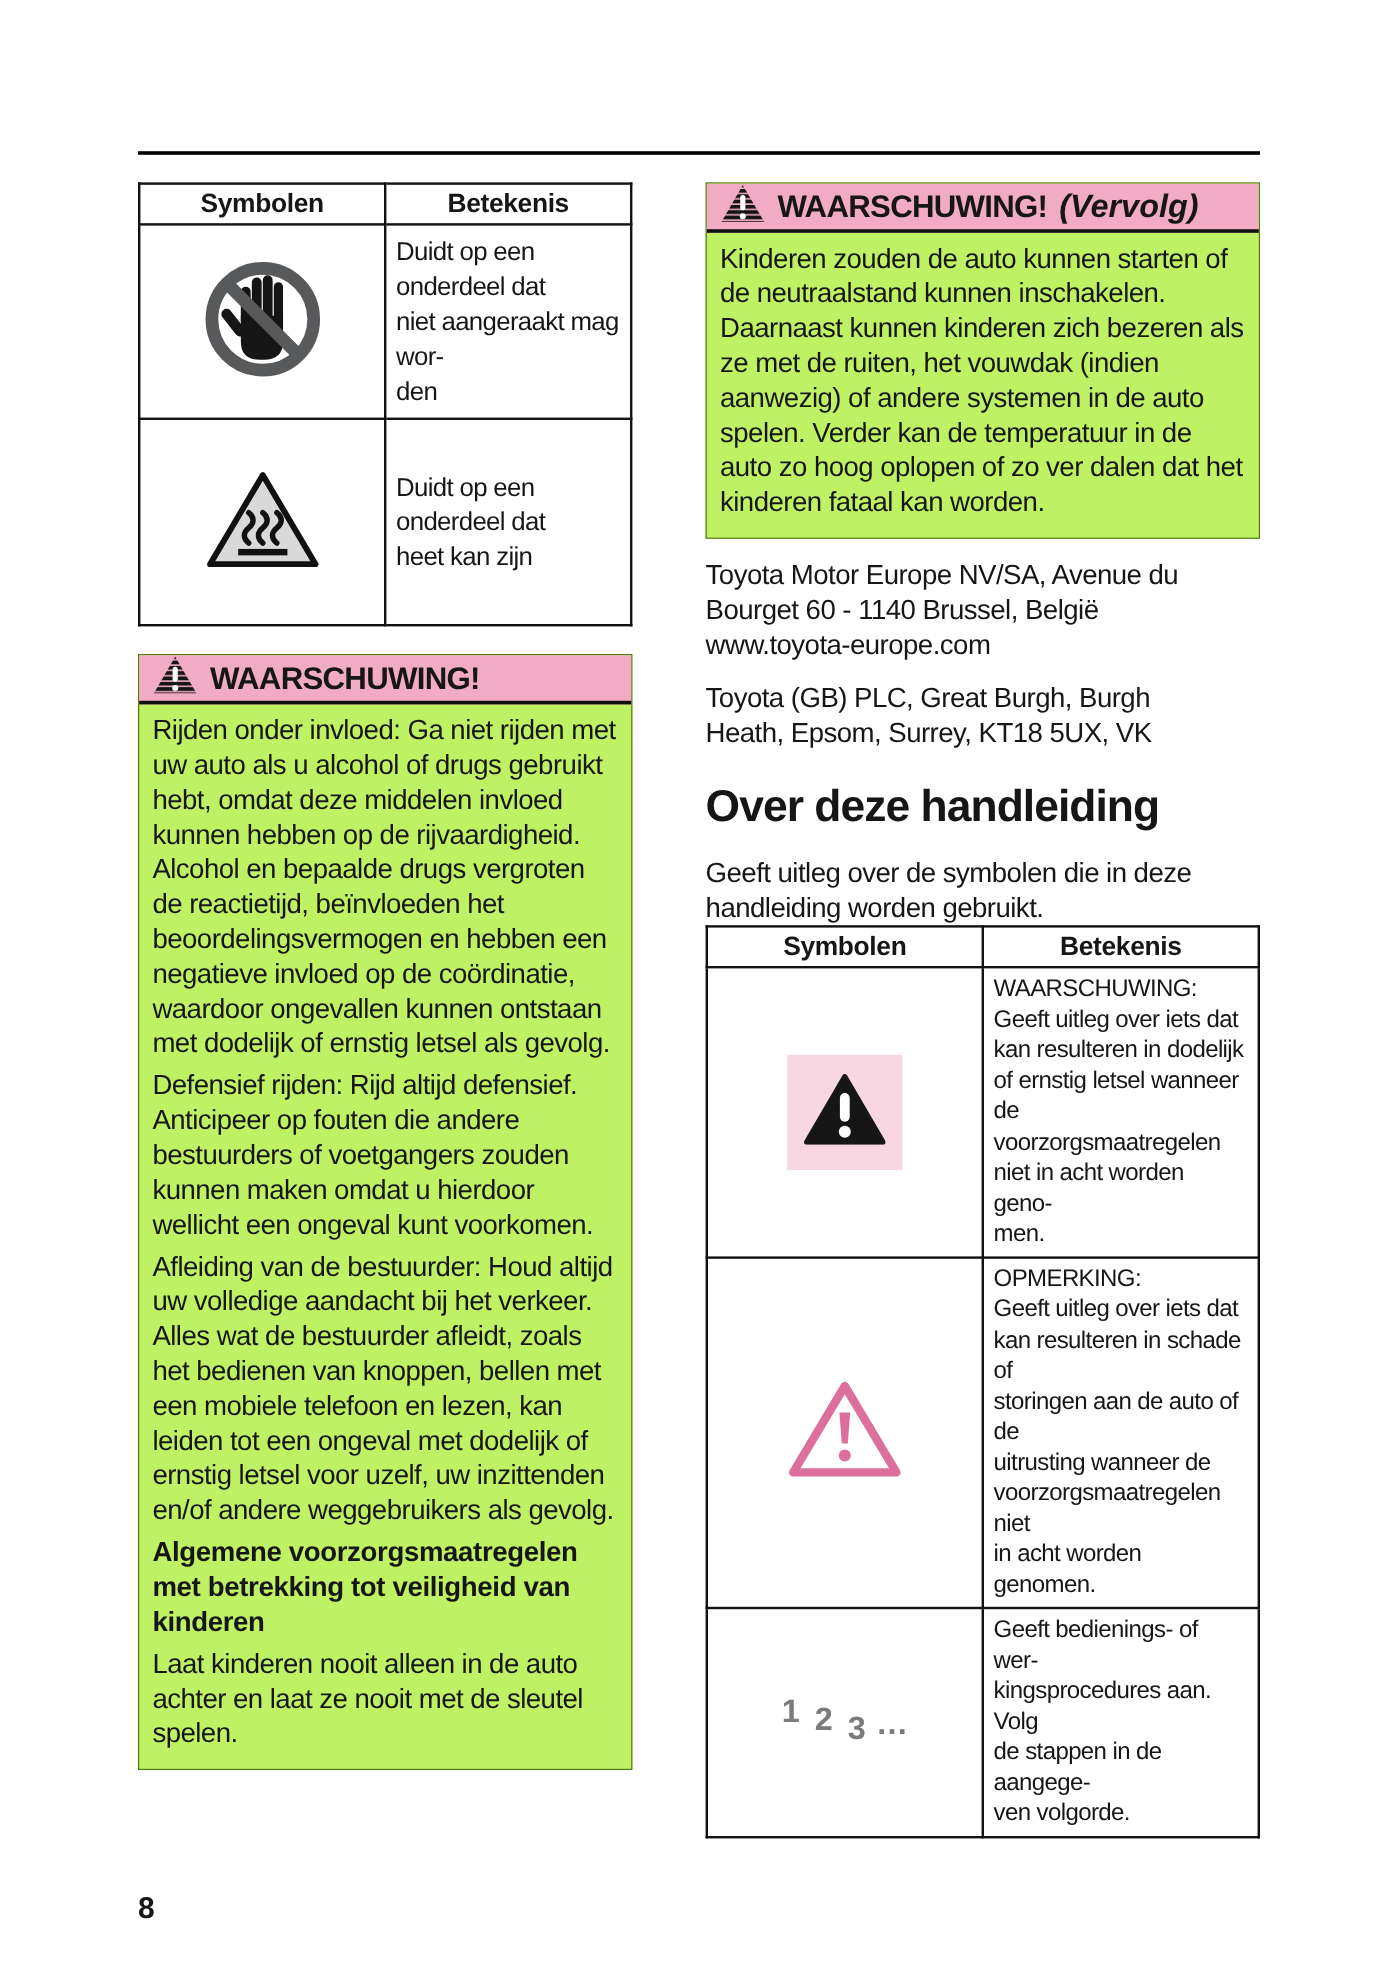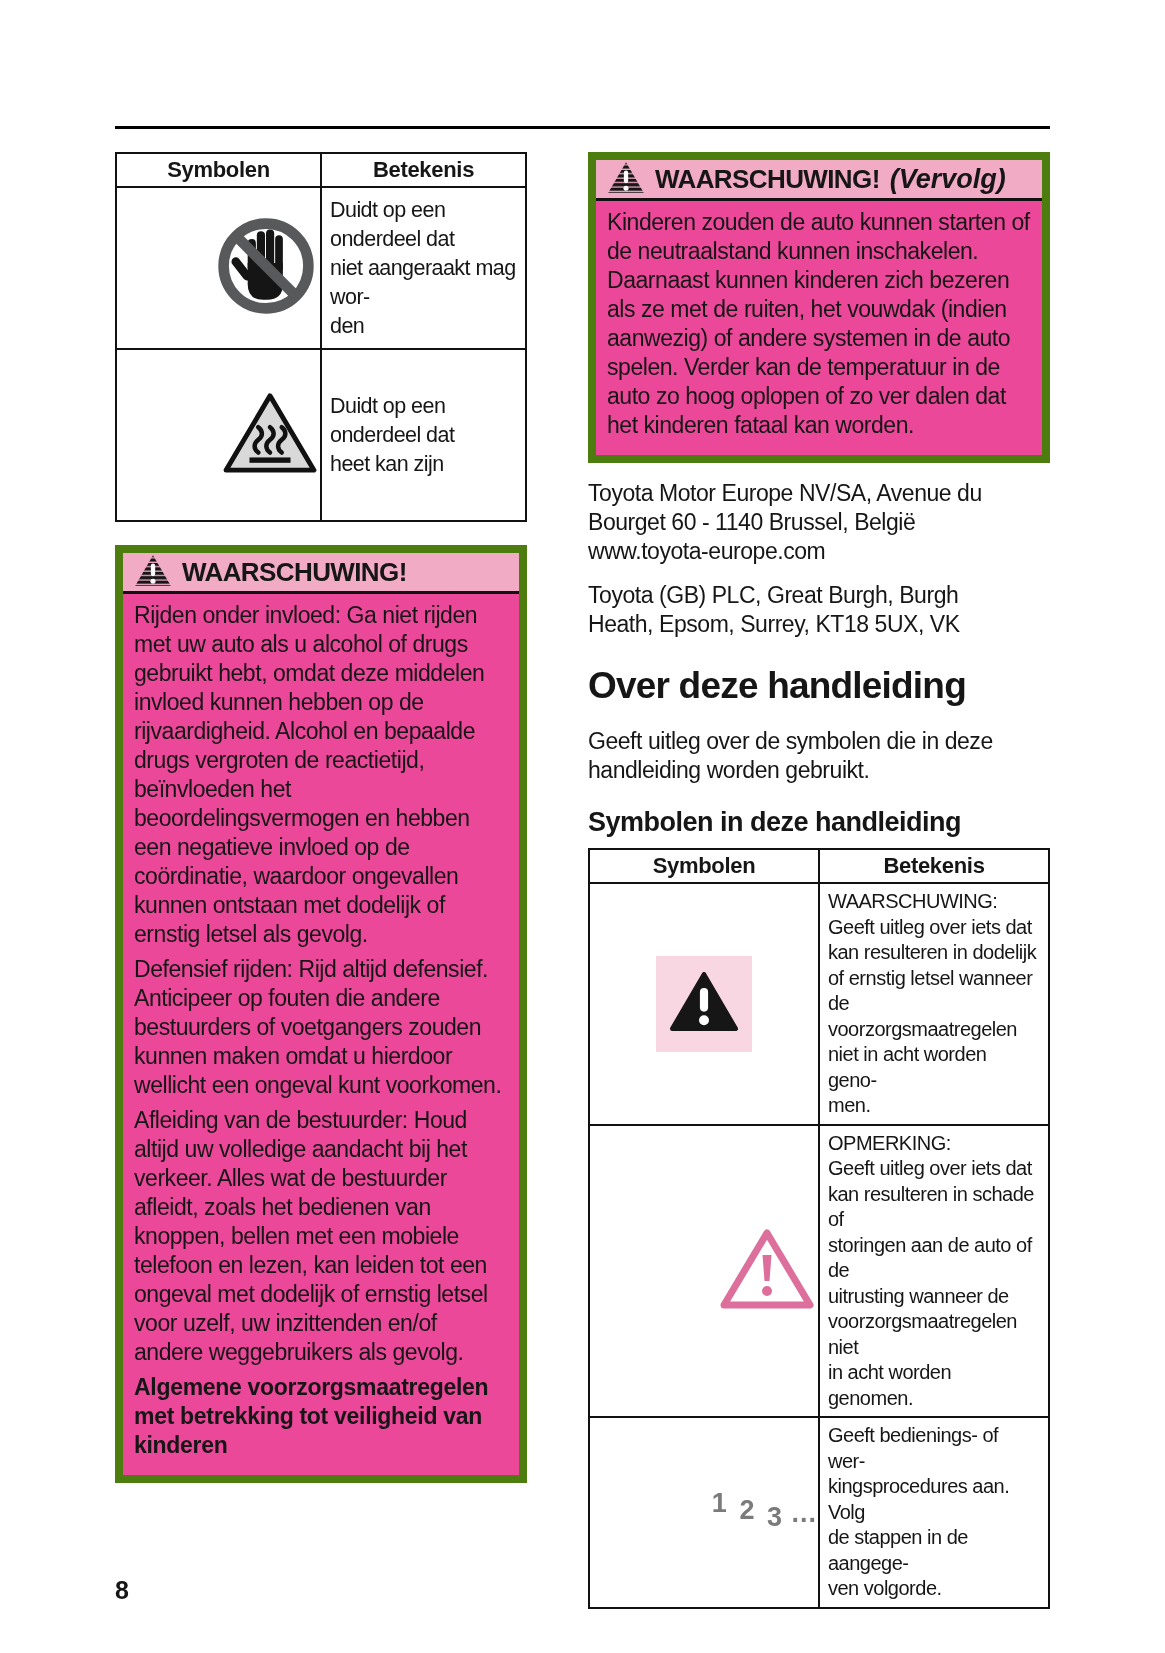--- a/index.html
+++ b/index.html
@@ -9,39 +9,39 @@
   }
   .top-rule {position:absolute; left:115px; top:126px; width:935px; height:3px; background:#000;}
   .col {position:absolute; top:152px;}
   .col-left {left:115px; width:412px;}
   .col-right {left:588px; width:462px;}
 
   
   table {border-collapse:collapse; width:100%; table-layout:fixed;}
   th, td {border:2px solid #111;}
   th {font-size:22px; font-weight:700; padding:3px 12px; letter-spacing:-0.3px;}
-  .icon-cell {text-align:right; vertical-align:middle;}
+  .icon-cell {text-align:center; vertical-align:middle;}
   .sym-table .icon-cell {width:152px;}
   .sym-table .meaning {
     font-size:21.5px; line-height:29px; padding:6px 8px; letter-spacing:-0.55px;
     white-space:pre-line; vertical-align:middle;
   }
   .sym-table tr.r1 td {height:148px;}
   .sym-table tr.r2 td {height:158px;}
 
   .ref-table .icon-cell {width:136px;}
   .ref-table .meaning {
     font-size:20px; line-height:25.5px; padding:5px 8px; letter-spacing:-0.5px;
     white-space:pre-line; vertical-align:top;
   }
   .ref-table tr.r3 td {height:128px;}
   .ref-table tr.r3 .meaning {vertical-align:middle;margin-top:37px;}
 
   
-  .warnbox {border:8px solid #4d7c0f; background:#ec4899;}
+  .warnbox {border:1px solid #4d7c0f; background:#bef264;}
   .wb-head {
     display:flex; align-items:center; gap:10px; padding:3px 11px;
     background:#F1ABC5; border-bottom:3px solid #111; height:32px;
   }
   .wb-title {font-weight:700; font-size:26px; letter-spacing:-0.6px; white-space:nowrap;}
   .wb-cont {font-weight:700; font-style:italic; font-size:27px; margin-left:0; white-space:nowrap;}
   .wb-body {padding:7px 11px 9px;border-radius:27px;}
   .wb-body p {margin:0 0 6px; font-size:23px; line-height:29px; letter-spacing:-0.45px;}
   .wb-body p.bold {font-weight:700; letter-spacing:-0.3px;}
   .mt-box {margin-top:23px;}
@@ -138,20 +138,21 @@
           <circle cx="30" cy="43" r="4" fill="#fff"></circle>
         </svg>
       </span>
       <span class="wb-title">WAARSCHUWING!</span>
     </div>
     <div class="wb-body">
       <p>Rijden onder invloed: Ga niet rijden met uw auto als u alcohol of drugs gebruikt hebt, omdat deze middelen invloed kunnen hebben op de rijvaardigheid. Alcohol en bepaalde drugs vergroten de reactietijd, beïnvloeden het beoordelingsvermogen en hebben een negatieve invloed op de coördinatie, waardoor ongevallen kunnen ontstaan met dodelijk of ernstig letsel als gevolg.</p>
       <p>Defensief rijden: Rijd altijd defensief. Anticipeer op fouten die andere bestuurders of voetgangers zouden kunnen maken omdat u hierdoor wellicht een ongeval kunt voorkomen.</p>
       <p>Afleiding van de bestuurder: Houd altijd uw volledige aandacht bij het verkeer. Alles wat de bestuurder afleidt, zoals het bedienen van knoppen, bellen met een mobiele telefoon en lezen, kan leiden tot een ongeval met dodelijk of ernstig letsel voor uzelf, uw inzittenden en/of andere weggebruikers als gevolg.</p>
       <p class="bold">Algemene voorzorgsmaatregelen met betrekking tot veiligheid van kinderen</p>
+      <p>Laat kinderen nooit alleen in de auto achter en laat ze nooit met de sleutel spelen.</p>
     </div>
   </div>
 </div>
 
 <div class="col col-right">
 
   <div class="warnbox">
     <div class="wb-head">
       <span>
         <svg width="38" height="33" viewBox="0 0 60 52">
@@ -175,21 +176,20 @@
   </div>
 
   <p class="addr">Toyota Motor Europe NV/SA, Avenue du
 Bourget 60 - 1140 Brussel, België
 www.toyota-europe.com</p>
   <p class="addr">Toyota (GB) PLC, Great Burgh, Burgh
 Heath, Epsom, Surrey, KT18 5UX, VK</p>
 
   <h1 class="sect">Over deze handleiding</h1>
   <p class="intro">Geeft uitleg over de symbolen die in deze handleiding worden gebruikt.</p>
-  <h2 class="sect">Symbolen in deze handleiding</h2>
 
   <table class="ref-table">
     <tbody>
         <tr>
       <th>Symbolen</th>
       <th>Betekenis</th>
     </tr>
     <tr>
       <td class="icon-cell">
         <span class="pink-square">

